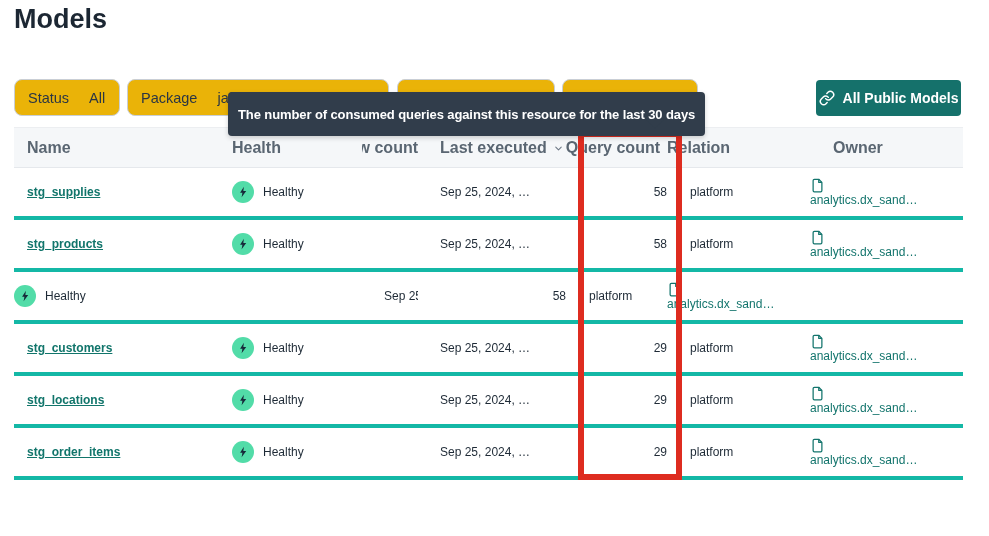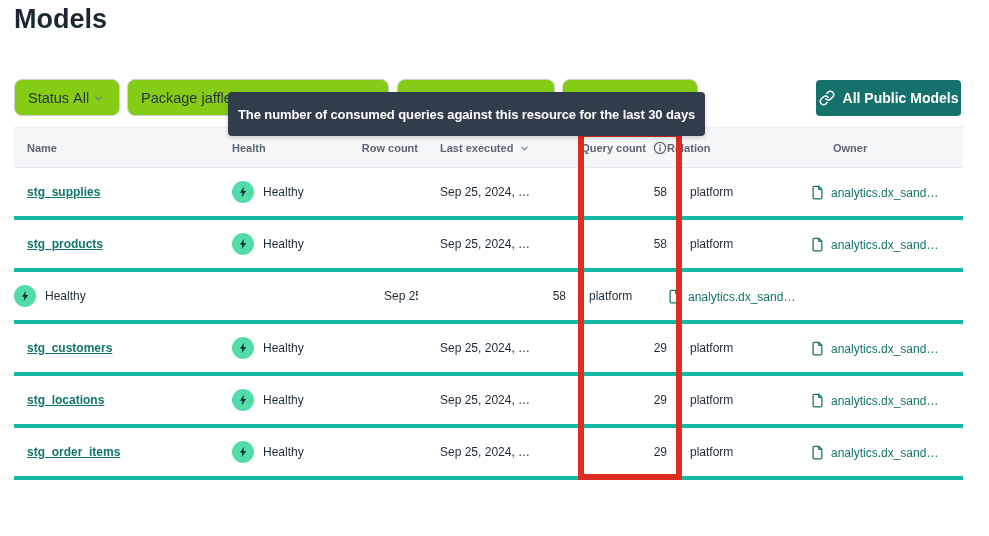--- a/index.html
+++ b/index.html
@@ -5,21 +5,21 @@
   * { margin:0; padding:0; box-sizing:border-box; }
   html,body { width:989px; height:536px; background:#ffffff; overflow:hidden;
               font-family:"Liberation Sans", sans-serif; color:#1e2a36; }
   .page { position:relative; width:989px; height:536px; }
 
   
   .page-title { position:absolute; left:14px; top:4px; font-size:27px; font-weight:600; color:#1c2733; }
 
   
   .filter { position:absolute; top:79px; height:37px; border:1px solid #c9ced5; border-radius:8px;
-            background:#84cc16; display:flex; align-items:center; padding:0 13px; gap:4px;
+            background:#eab308; display:flex; align-items:center; padding:0 13px; gap:20px;
             font-size:14.5px; color:#2b3644; cursor:pointer; z-index:5; }
   .filter .f-label { font-weight:400; }
   .filter .f-value { font-weight:400; }
   .filter-status  { left:14px;  width:106px; }
   .filter-package { left:127px; width:262px;text-align:center; }
   .filter-3       { left:397px; width:158px; }
   .filter-4       { left:562px; width:136px; justify-content:flex-end; }
   .chev { width:11px; height:11px; flex:0 0 auto; margin-top:2px; }
   .chev polyline { fill:none; stroke:#6b7683; stroke-width:2.2; stroke-linecap:round; stroke-linejoin:round; }
 
@@ -27,39 +27,39 @@
   .btn-public { position:absolute; left:816px; top:80px; width:145px; height:36px; border:none;
                 background:#15716b; color:#ffffff; border-radius:4px; display:flex; align-items:center;
                 justify-content:center; gap:8px; font-size:14px; font-weight:700; cursor:pointer;
                 font-family:"Liberation Sans", sans-serif; z-index:5; }
   .btn-public svg { width:16px; height:16px; }
 
   
   .table { position:absolute; left:14px; top:127px; width:949px; z-index:1; }
   .t-head { display:grid; grid-template-columns:218px 130px 56px 148px 101px 143px 153px;
             height:41px; background:#f5f7f9; border-top:1px solid #eceef1; border-bottom:1px solid #e5e8ec;
-            font-size:11px; font-weight:700; color:#5a6672; align-items:center; }
+            font-size:16px; font-weight:700; color:#5a6672; align-items:center; }
   .t-row  { display:grid; grid-template-columns:218px 130px 56px 148px 101px 143px 153px;
             height:52px; border-bottom:4px solid #14b8a6; background:#fff; align-items:center;
             font-size:12px; }
   .cell { display:flex; align-items:center; white-space:nowrap; overflow:hidden; }
   .c-name  { padding-left:13px; }
   .c-rowcount { justify-content:flex-end; }
   .c-lastexec { padding-left:22px; }
   .c-query { justify-content:flex-end; }
   .c-owner { padding-left:23px; }
   .c-relation { }
   .th-lastexec { gap:6px; cursor:pointer; }
   .th-query { gap:5px; }
 
   .name-link { color:#11756b; font-weight:700; text-decoration:underline; cursor:pointer; }
   .health-badge { width:22px; height:22px; border-radius:50%; background:#52dca8; display:flex;
                   align-items:center; justify-content:center; margin-right:9px; flex:0 0 auto; }
   .health-badge svg { width:14px; height:14px; }
-  .relation-link { color:#12746c; display:flex; align-items:flex-end; gap:6px; cursor:pointer; }
+  .relation-link { color:#12746c; display:flex; align-items:flex-start; cursor:pointer;flex-direction:column; }
   .relation-link svg { width:15px; height:15px; flex:0 0 auto; }
 
   .info-icon { width:14px; height:14px; cursor:pointer; margin-left:2px; }
   .info-icon circle.ring { fill:none; stroke:#5a6672; stroke-width:1.4; }
   .info-icon line { stroke:#5a6672; stroke-width:1.6; stroke-linecap:round; }
   .info-icon circle.dot { fill:#5a6672; }
 
   
   .red-box { position:absolute; left:578px; top:131px; width:104px; height:349px;
              border:6px solid #de2c20; z-index:20; pointer-events:none; }

